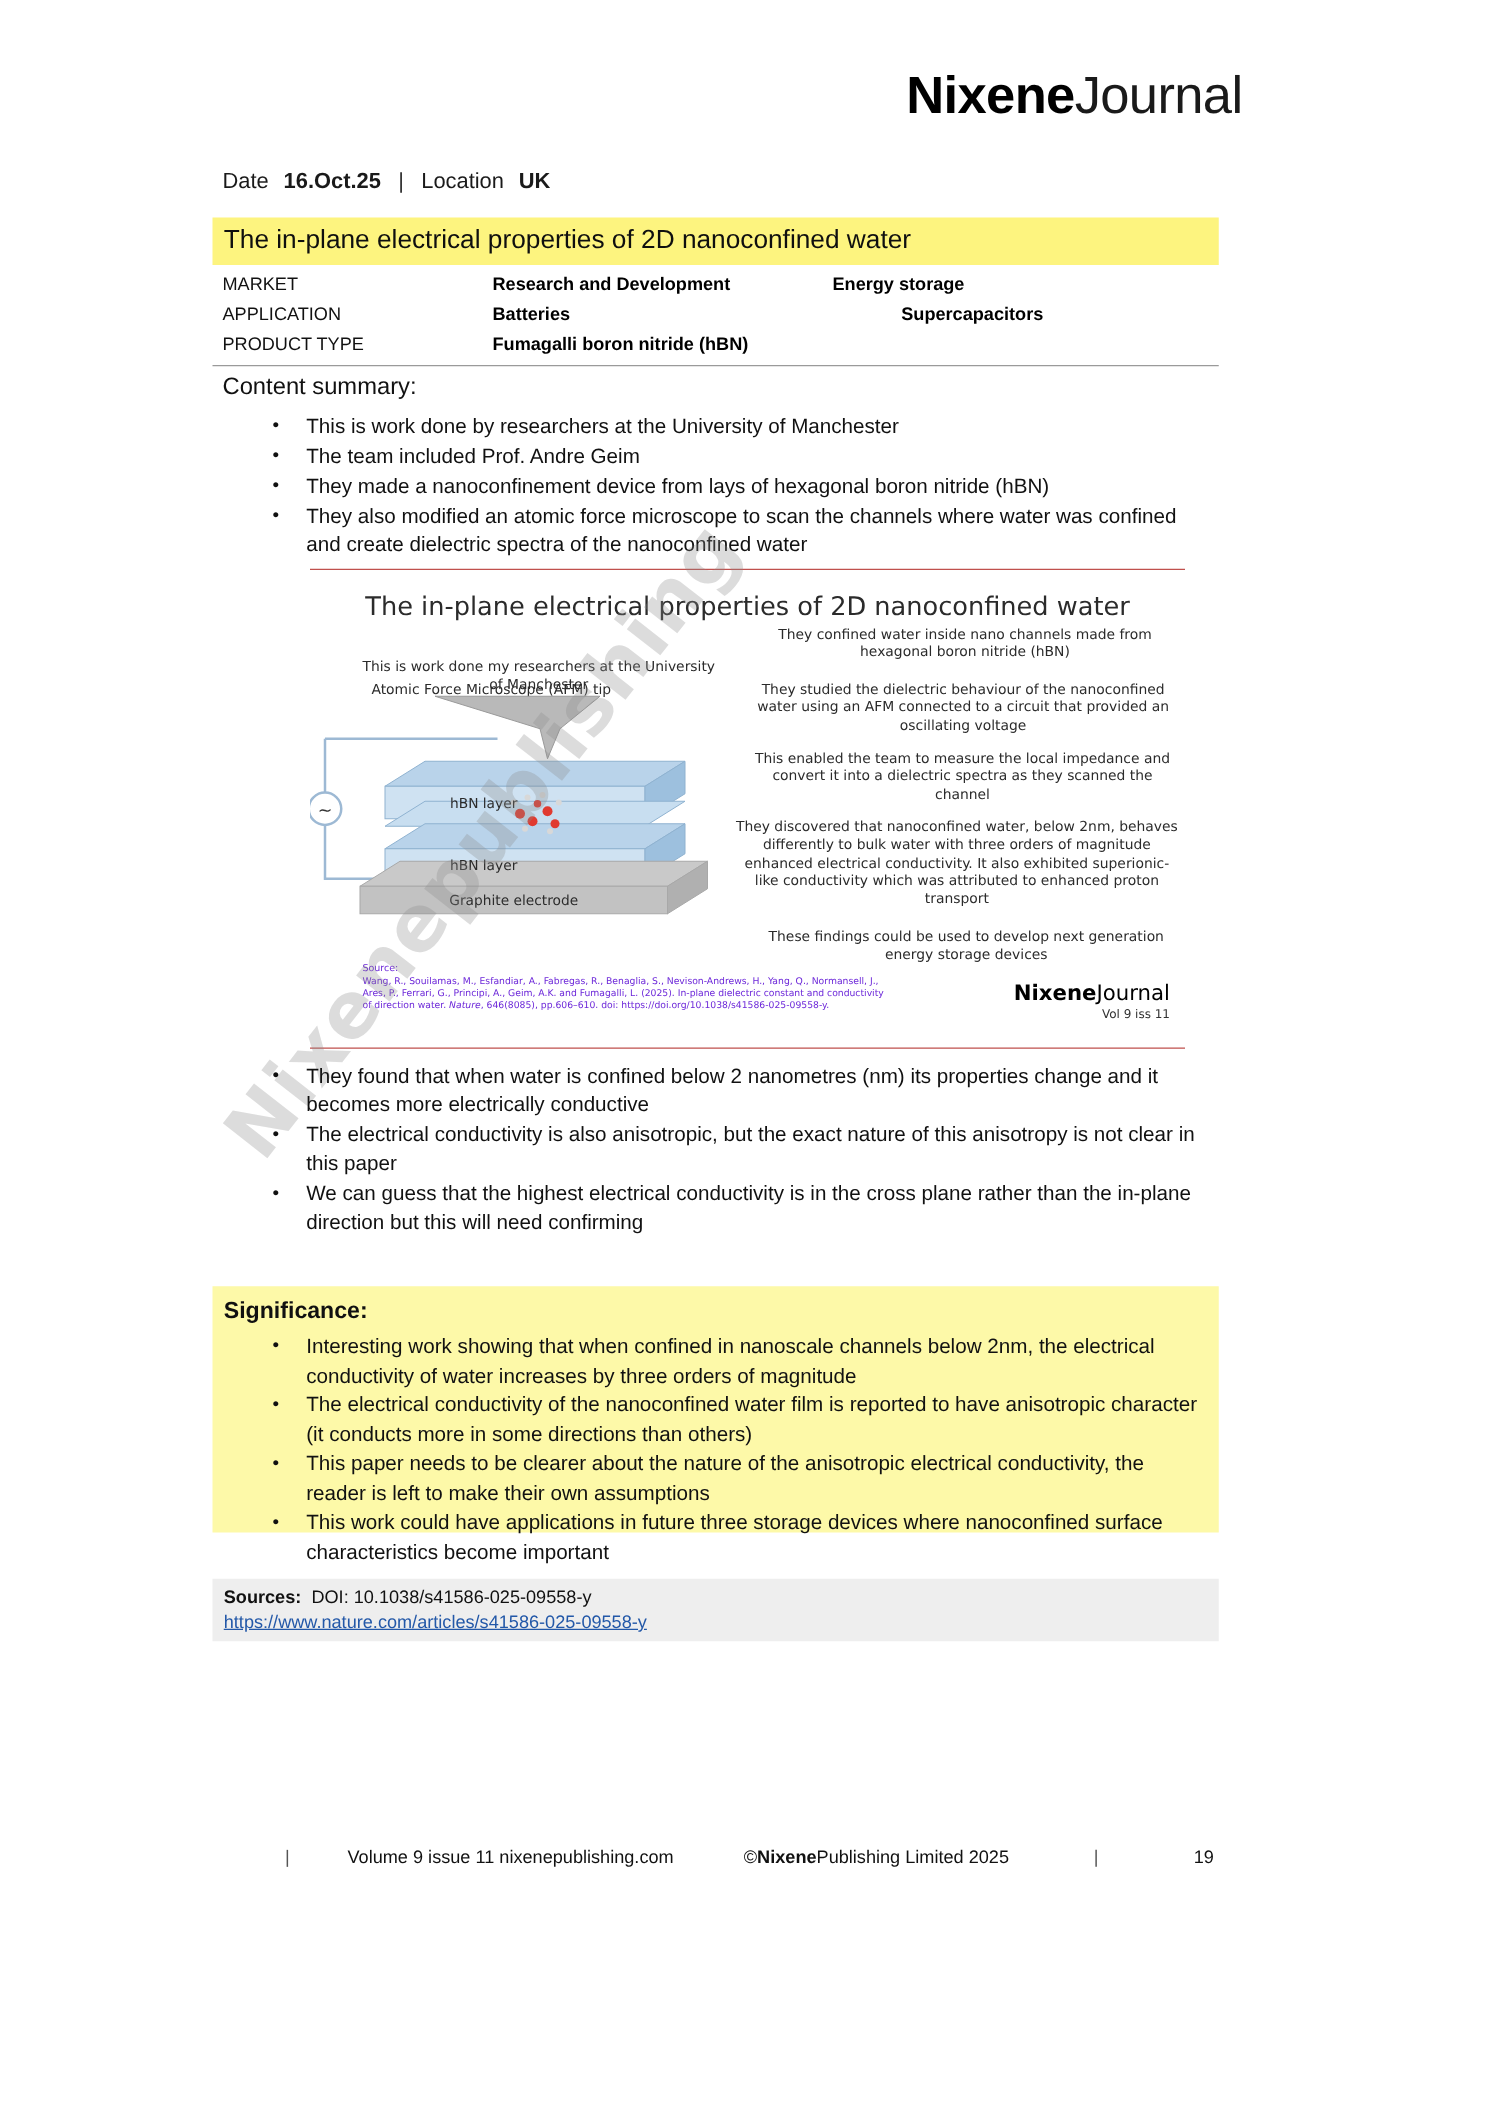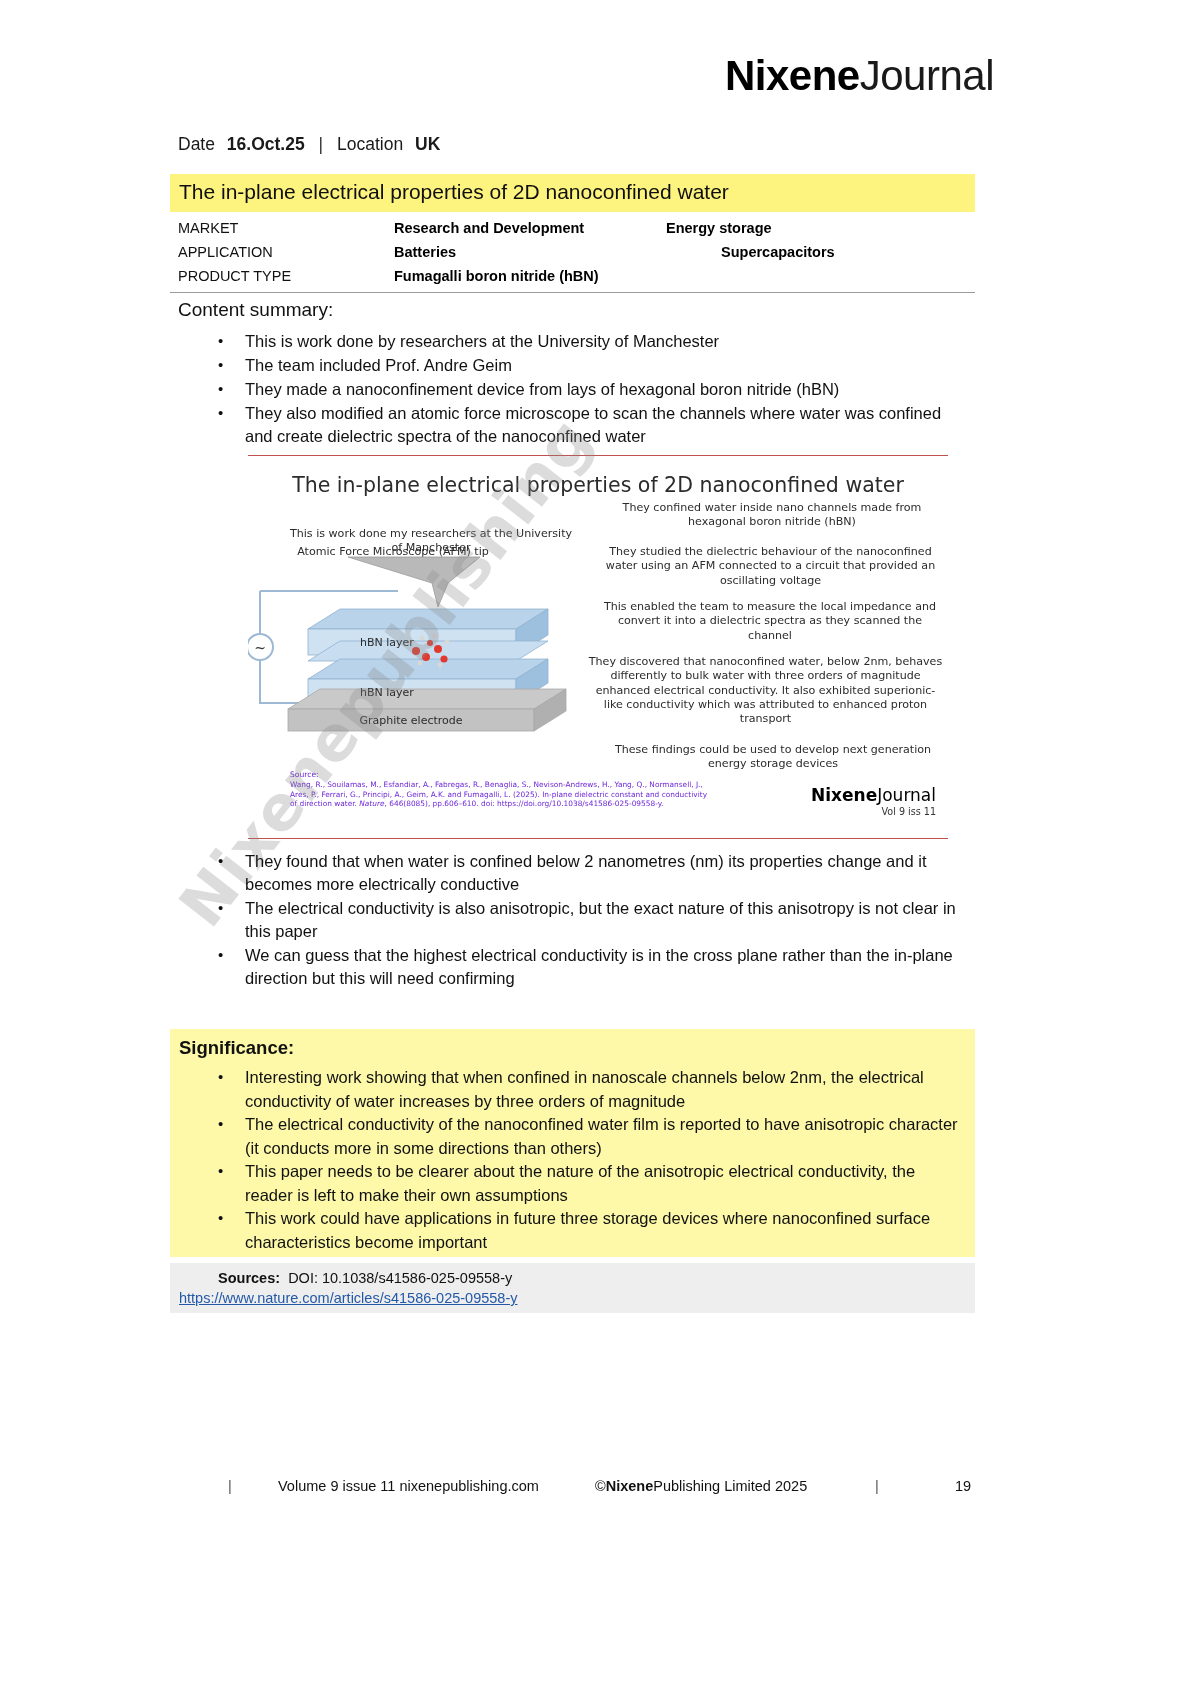--- a/index.html
+++ b/index.html
@@ -189,21 +189,21 @@
 
   
   .diagram { position: absolute; left: 0; top: 88px; width: 360px; height: 215px; }
 
   
   .sig-box {
     position: absolute;
     left: 170px;
     top: 1029px;
     width: 805px;
-    height: 228px;
+    height: 197px;
     background: #fdf9a8;
   }
   .sig-title {
     position: absolute;
     left: 9px;
     top: 8px;
     font-size: 18.5px;
     font-weight: 700;
     color: #111;
   }
@@ -240,21 +240,21 @@
     width: 805px;
     height: 50px;
     background: #eeeeee;
   }
   .sources .row1 {
     position: absolute;
     left: 9px; top: 7px;
     font-size: 14.5px;
     color: #111;
   }
-  .sources .row1 b { font-weight: 700; margin-left: 39px; }
+  .sources .row1 b { font-weight: 700; }
   .sources .row2 {
     position: absolute;
     left: 9px; top: 27px;
     font-size: 14.5px;
     color: #2358a8;
     text-decoration: underline;
   }
 
   
   .footer {

